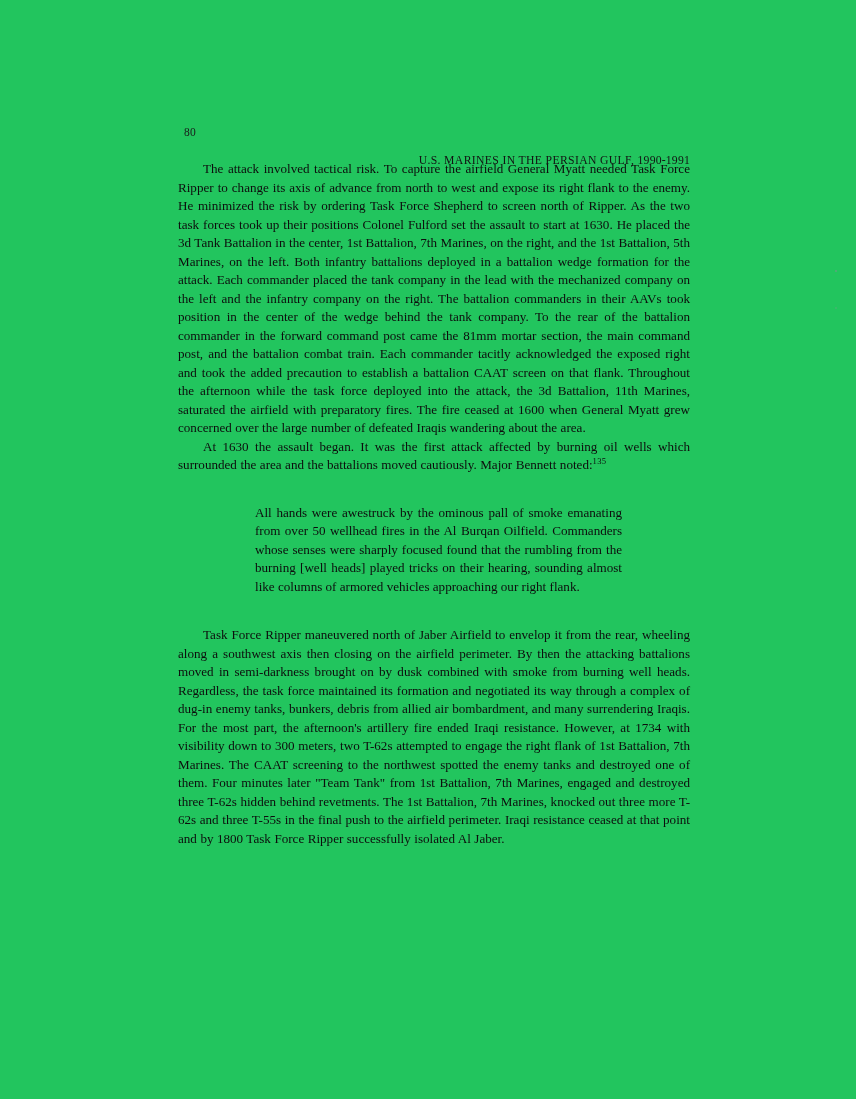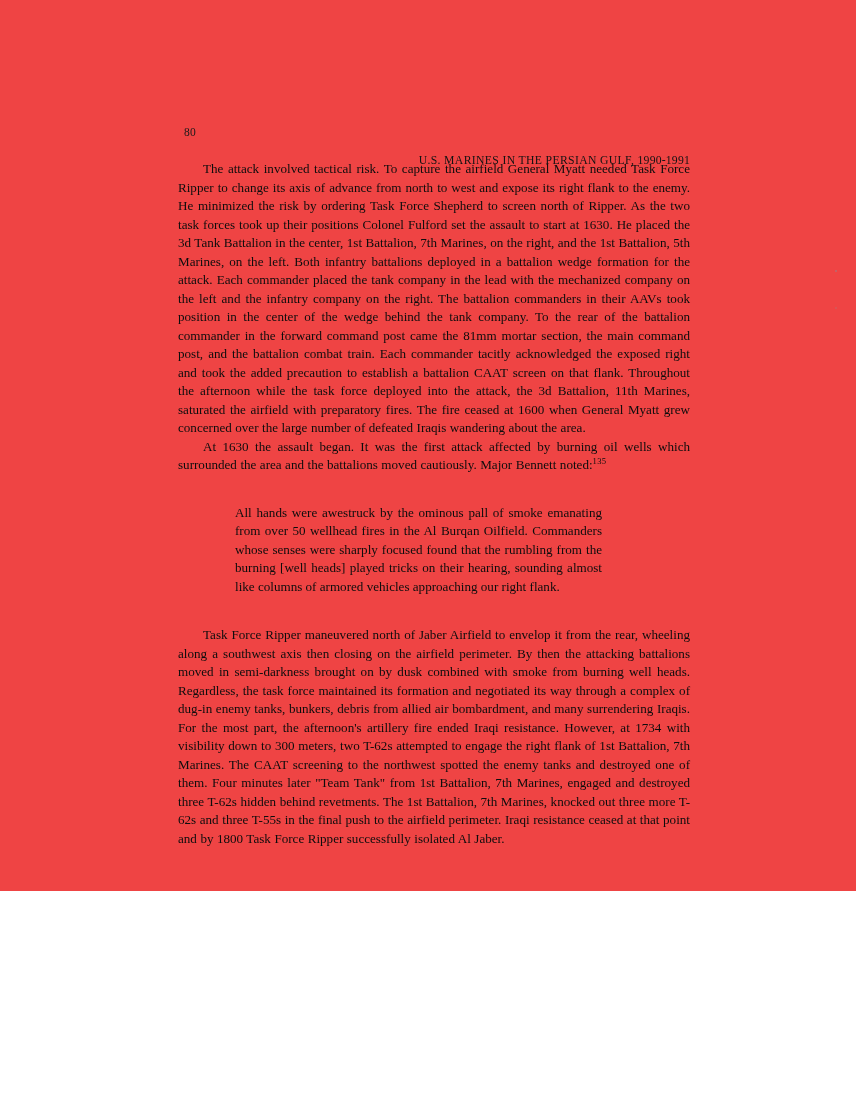--- a/index.html
+++ b/index.html
@@ -14,22 +14,22 @@
     font-family: "Liberation Serif", "DejaVu Serif", serif;
     color: #0d0d0d;
     overflow: hidden;
   }
 
   .page {
     position: absolute;
     left: 0;
     top: 0;
     width: 856px;
-    height: 891px;
-    background: #ef4444;
+    height: 1099px;
+    background: #22c55e;
   }
 
   
   .running-head {
     position: absolute;
     left: 178px;
     top: 126px;
     width: 512px;
     height: 16px;
   }
@@ -87,21 +87,21 @@
   blockquote.extract {
     margin: 0;
     padding: 0;
     font-size: 13.1px;
     line-height: 18.5px;
     text-align: justify;
     text-justify: inter-word;
     color: #0d0d0d;
   }
   .quote-wrap {
-    margin-left: 57px;
+    margin-left: 77px;
     width: 367px;
   }
 
   .gap-before-quote { height: 29px; }
   .gap-after-quote  { height: 30px; }
 
   
   .speck {
     position: absolute;
     background: #8d8d95;

